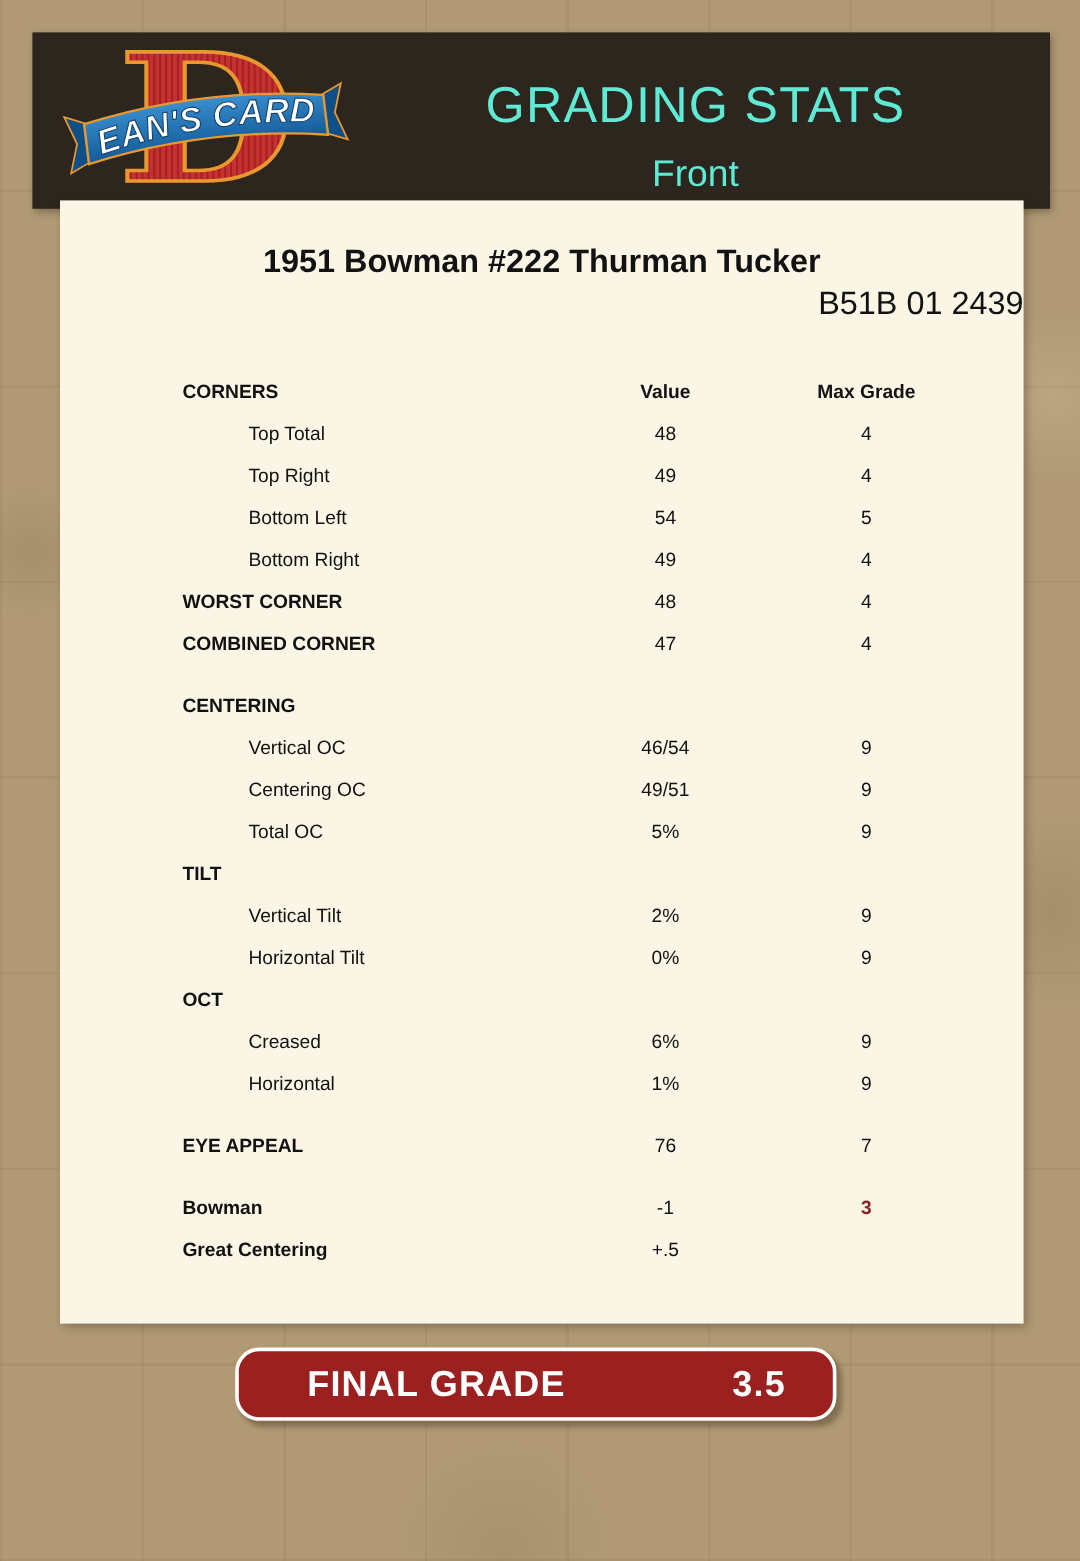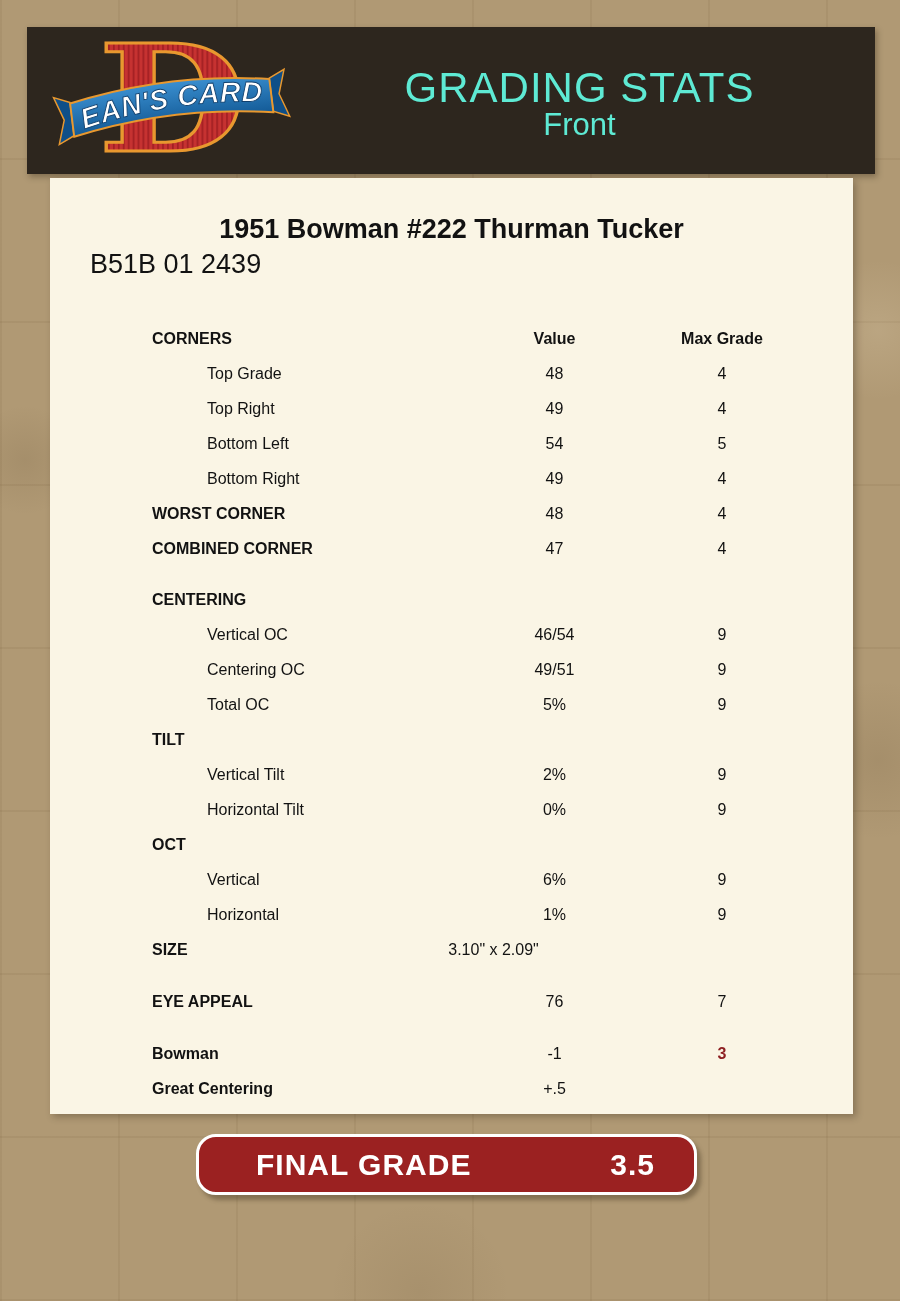--- a/index.html
+++ b/index.html
@@ -18,29 +18,29 @@
       repeating-linear-gradient(90deg, rgba(120,95,60,0.12) 0 2px, rgba(0,0,0,0) 2px 118px);
   }
 
   .brand-header {
     position:absolute; left:27px; top:27px; width:848px; height:147px;
     background:#2d261e; box-shadow:2px 3px 6px rgba(40,30,15,0.35);
   }
   .logo-wrap { position:absolute; left:23px; top:3px; width:244px; height:142px; }
   .hd-titles { position:absolute; left:265px; right:8px; top:0; text-align:center; color:#5eead4; }
   .hd-main { margin-top:40px; font-size:42px; line-height:42px; font-weight:400; letter-spacing:1px; }
-  .hd-sub  { font-size:31px; line-height:31px; font-weight:400; }
+  .hd-sub  { margin-top:20px; font-size:31px; line-height:31px; font-weight:400; }
 
   .content-panel {
-    position:absolute; left:50px; top:178px; width:803px; height:936px;
+    position:absolute; left:50px; top:167px; width:803px; height:936px;
     background:#faf5e5; box-shadow:3px 3px 7px rgba(40,30,15,0.30);
     color:#121212;
   }
   .card-title  { margin-top:38px; text-align:center; font-size:27px; font-weight:bold; line-height:27px; }
-  .card-serial { margin-top:8px;  text-align:left; font-size:27px; line-height:27px;padding-left:40px; }
+  .card-serial { margin-top:8px;  text-align:right; font-size:27px; line-height:27px;padding-left:40px; }
 
   .gtable { position:absolute; left:0; top:138px; width:100%; }
   .trow { height:35px; display:flex; align-items:flex-end; padding-left:102px; font-size:16px; line-height:24px; }
   .c-label { width:330px; box-sizing:border-box; }
   .c-value { width:145px; text-align:center; }
   .c-max   { width:190px; text-align:center; }
   .ind .c-label { padding-left:55px; }
   .sect .c-label { font-weight:bold; }
   .thead .c-label, .thead .c-value, .thead .c-max { font-weight:bold; }
   .sp16 { height:16px; } .sp17 { height:17px; }
@@ -103,21 +103,21 @@
 
     <div class="gtable">
 
       <div class="trow thead">
         <span class="c-label">CORNERS</span>
         <span class="c-value">Value</span>
         <span class="c-max">Max Grade</span>
       </div>
 
       <div class="trow ind">
-        <span class="c-label">Top Grade</span>
+        <span class="c-label">Top Total</span>
         <span class="c-value">48</span>
         <span class="c-max">4</span>
       </div>
       <div class="trow ind">
         <span class="c-label">Top Right</span>
         <span class="c-value">49</span>
         <span class="c-max">4</span>
       </div>
       <div class="trow ind">
         <span class="c-label">Bottom Left</span>
@@ -176,33 +176,28 @@
         <span class="c-label">Horizontal Tilt</span>
         <span class="c-value">0%</span>
         <span class="c-max">9</span>
       </div>
       <div class="trow sect">
         <span class="c-label">OCT</span>
         <span class="c-value"></span>
         <span class="c-max"></span>
       </div>
       <div class="trow ind">
-        <span class="c-label">Vertical</span>
+        <span class="c-label">Creased</span>
         <span class="c-value">6%</span>
         <span class="c-max">9</span>
       </div>
       <div class="trow ind">
         <span class="c-label">Horizontal</span>
         <span class="c-value">1%</span>
         <span class="c-max">9</span>
-      </div>
-      <div class="trow sect">
-        <span class="c-label">SIZE</span>
-        <span class="c-value shiftl">3.10" x 2.09"</span>
-        <span class="c-max"></span>
       </div>
 
       <div class="sp17"></div>
 
       <div class="trow sect">
         <span class="c-label">EYE APPEAL</span>
         <span class="c-value">76</span>
         <span class="c-max">7</span>
       </div>
 

